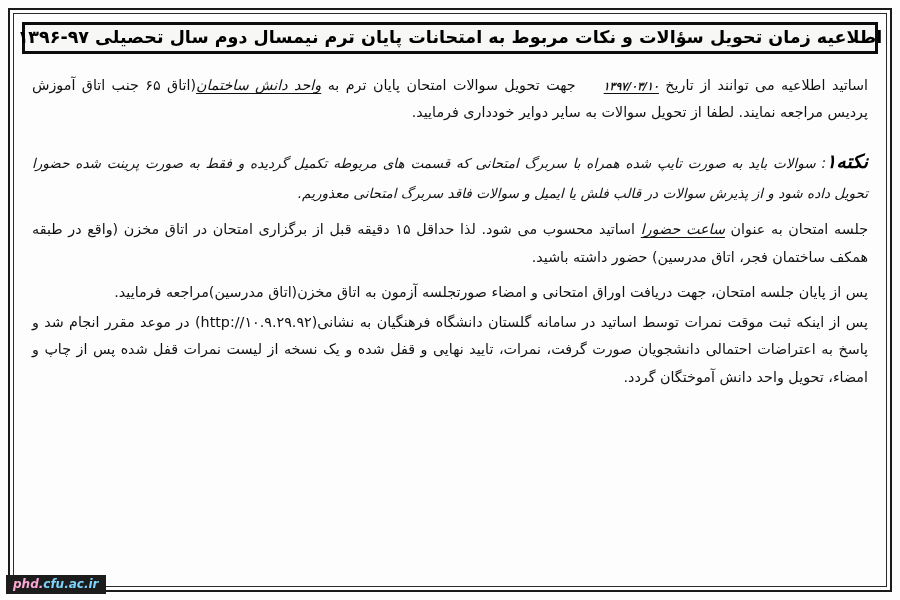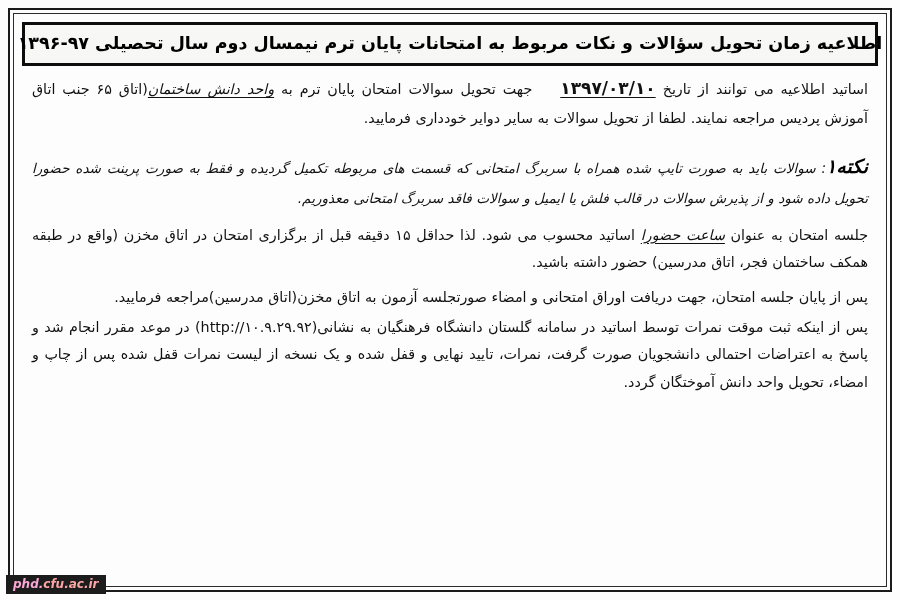--- a/index.html
+++ b/index.html
@@ -42,21 +42,21 @@
     box-sizing: border-box;
     pointer-events: none;
   }
 
   
   .title-banner {
     position: absolute;
     right: 22px;
     left: 22px;
     top: 22px;
-    height: 44px;
+    height: 32px;
     border: 3px solid #0d0d0d;
     background: #f7f7f5;
     box-sizing: border-box;
     display: flex;
     align-items: center;
     justify-content: center;
   }
   .title-text {
     font-family: "DejaVu Sans", "Liberation Sans", sans-serif;
     font-weight: bold;
@@ -105,23 +105,24 @@
     font-size: 19px;
     color: #000;
   }
   .note2-body {
     font-size: 14.3px;
   }
 
   .u { text-decoration: underline; text-underline-offset: 3px; }
   .u-bold-date {
     font-weight: bold;
+    font-style: italic;
     text-decoration: underline;
     text-underline-offset: 3px;
-    font-size: 17px;
+    font-size: 11px;
     letter-spacing: 0.5px;
     margin-left: 28px;
   }
   .it-u {
     font-style: italic;
     text-decoration: underline;
     text-underline-offset: 3px;
   }
   .ltr-inline {
     direction: ltr;
@@ -139,21 +140,21 @@
     font-family: "DejaVu Sans", "Liberation Sans", sans-serif;
     font-size: 12px;
     font-weight: bold;
     font-style: italic;
     direction: ltr;
     letter-spacing: 0px;
     line-height: 1;
     white-space: nowrap;
   }
   .wm-phd { color: #f9a8d4; }
-  .wm-dom { color: #fca5a5; }
+  .wm-dom { color: #7dd3fc; }
 </style>
 </head>
 <body>
 
 <div class="page">
 
   <div class="page-border-outer"></div>
   <div class="page-border-inner"></div>
 
   <div class="title-banner">

